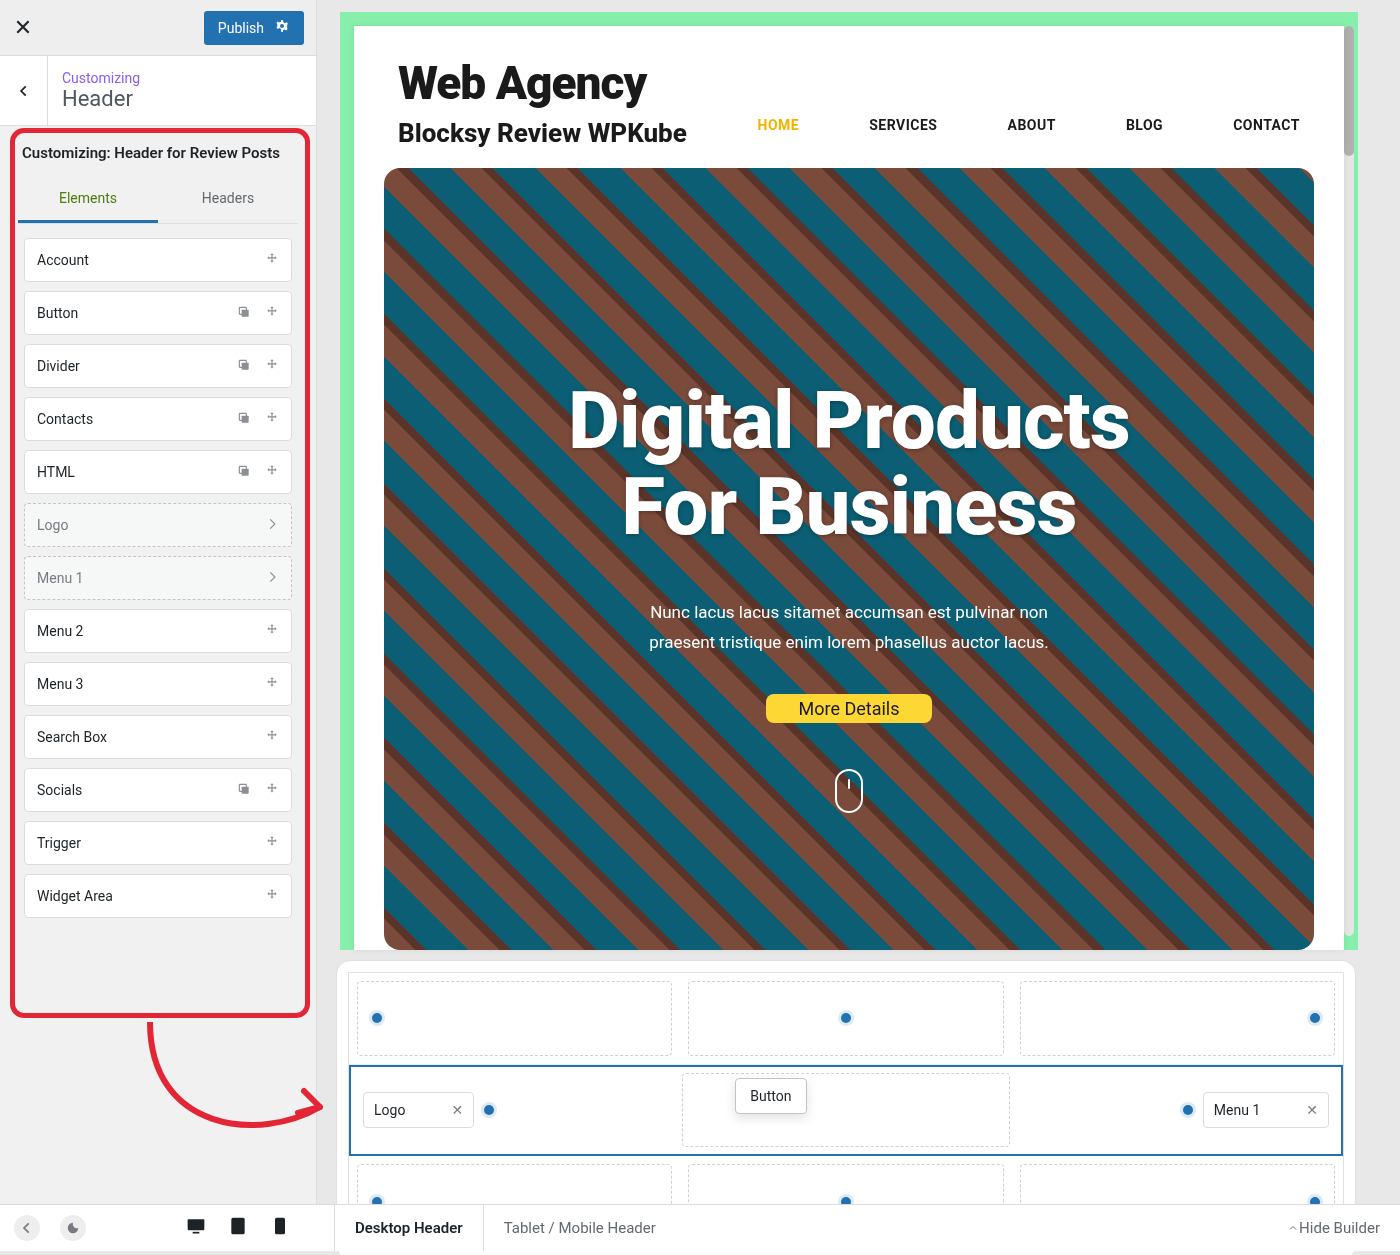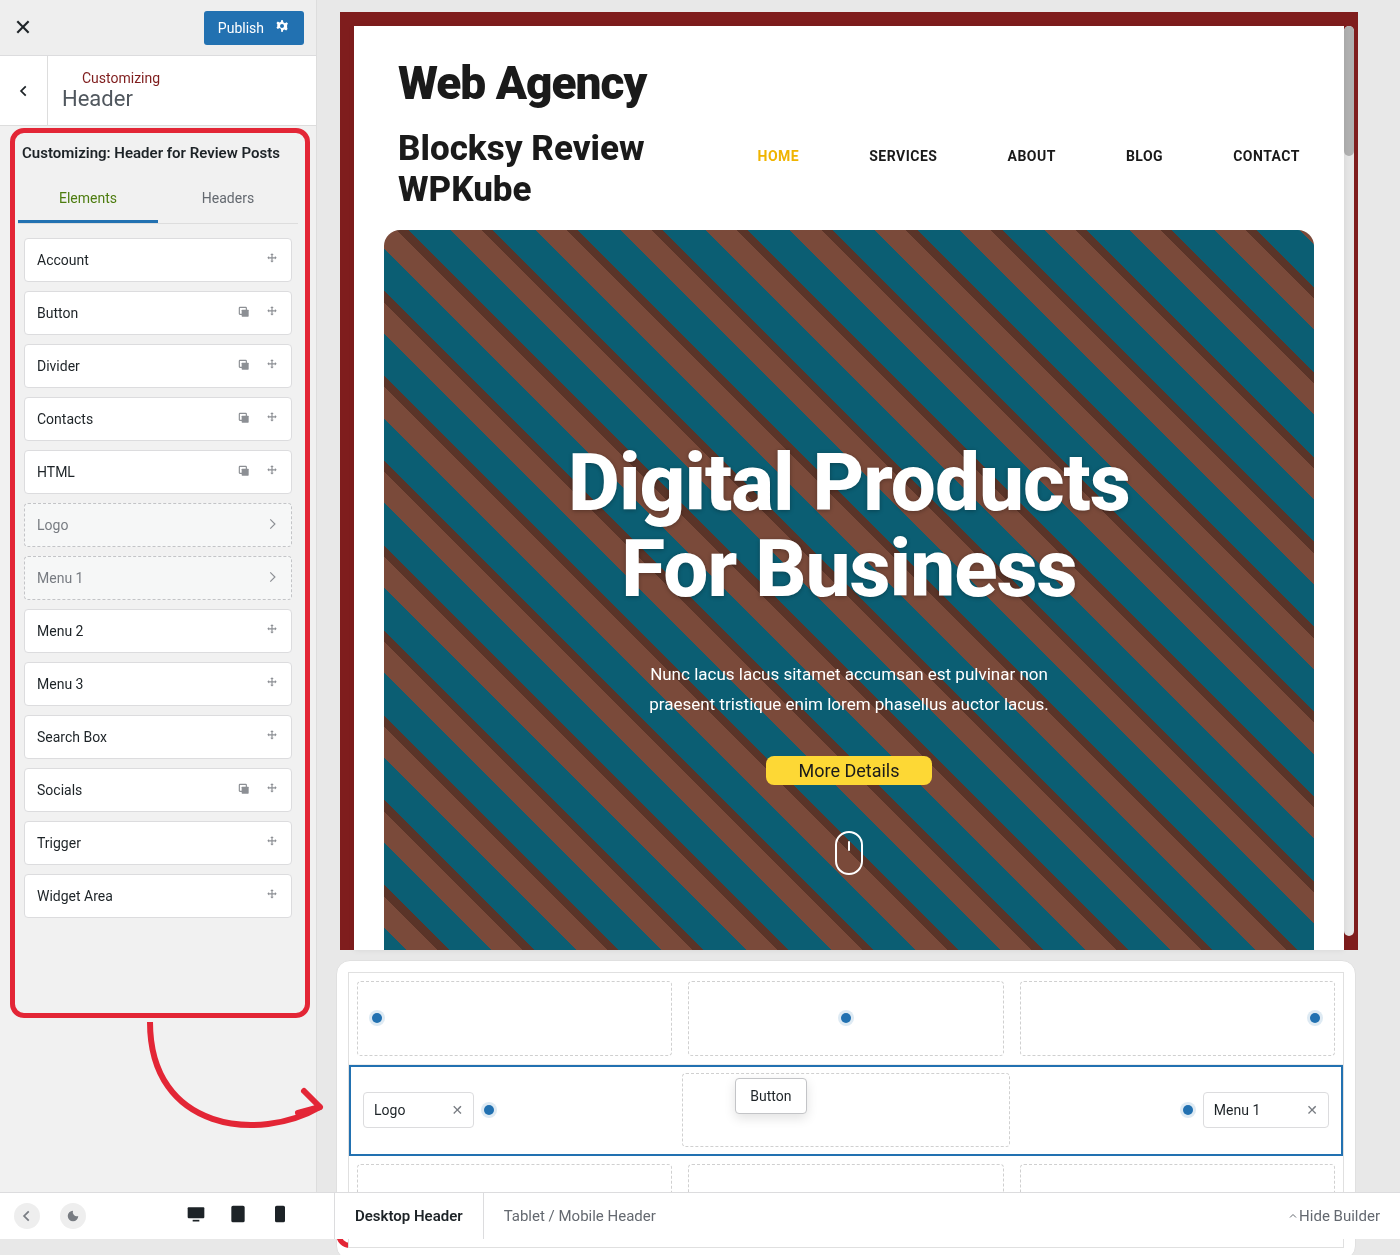--- a/index.html
+++ b/index.html
@@ -9,49 +9,49 @@
 .sidebar { position:absolute; left:0; top:0; width:317px; height:1208px; background:#f1f1f1; border-right:1px solid #ddd; }
 
 .topbar { height:56px; background:#eee; border-bottom:1px solid #dcdcde; display:flex; align-items:center; justify-content:space-between; padding:0 12px; }
 .topbar .close { width:22px; height:22px; display:flex; align-items:center; justify-content:center; font-size:22px; color:#1d2327; cursor:pointer; }
 .publish-btn { display:flex; align-items:center; background:#2271b1; color:#fff; border:none; border-radius:3px; height:34px; padding:0 14px; font-size:14px; cursor:pointer; gap:10px; }
 .gear-icon svg{width:16px;height:16px;fill:#fff;}
 
 .breadcrumb { display:flex; align-items:center; height:70px; background:#fff; border-bottom:1px solid #ddd; }
 .back-btn { width:48px; height:100%; display:flex; align-items:center; justify-content:center; font-size:18px; border-right:1px solid #ddd; cursor:pointer; }
 .bc-text { padding:0 14px; }
-.bc-text .small{ font-size:14px; color:#7f1d1d;margin-left:20px; }
+.bc-text .small{ font-size:14px; color:#8b5cf6; }
 .bc-text .big{ font-size:22px; color:#50575e; font-weight:400; }
 
 .red-box { position:absolute; border:5px solid #e32636; border-radius:14px; pointer-events:none; }
 .red-box.panel { left:10px; top:128px; width:300px; height:890px; }
 .red-box.builder { left:336px; top:960px; width:1020px; height:300px; }
 .red-box.tabs2 { left:336px; top:1208px; width:325px; height:40px; }
 
 .subhead { font-size:15px; color:#1d2327; font-weight:600; padding:18px 22px 14px; }
 
 .tabs { display:flex; border-bottom:1px solid #ddd; margin:0 18px; }
 .tab { flex:1; text-align:center; padding:14px 0; font-size:14px; color:#646970; cursor:pointer; }
 .tab.active { color:#4d7c0f; border-bottom:3px solid #2271b1; }
 
 .elements { padding:14px 24px; display:flex; flex-direction:column; gap:9px; }
 .elem { background:#fff; border:1px solid #dcdcde; border-radius:4px; height:44px; display:flex; align-items:center; justify-content:space-between; padding:0 12px; font-size:14px; color:#1d2327; cursor:move; }
 .elem.used { background:#f6f7f7; border:1px dashed #c3c4c7; color:#787c82; }
 .elem .icons { display:flex; gap:14px; color:#8c8f94; }
 .ic svg{width:14px;height:14px;fill:#8c8f94;}
 
 
-.preview-wrap { position:absolute; left:340px; top:12px; width:1018px; height:938px; background:#7f1d1d; }
+.preview-wrap { position:absolute; left:340px; top:12px; width:1018px; height:938px; background:#86efac; }
 .site-preview { position:absolute; left:14px; top:14px; right:14px; bottom:0; background:#fff; box-shadow:0 0 6px rgba(0,0,0,.08); overflow:hidden; }
 .scroll-track { position:absolute; right:4px; top:14px; width:10px; height:910px; background:#e5e5e5; border-radius:5px; }
 .scroll-thumb { position:absolute; right:4px; top:14px; width:10px; height:130px; background:#b0b0b0; border-radius:5px; }
 
 .site-header { display:flex; align-items:center; justify-content:space-between; padding:30px 44px 0; }
 .logo-block h1{ font-size:46px; font-weight:900; letter-spacing:-1px; color:#1a1a1a; }
-.logo-block h2{ font-size:35px; font-weight:800; color:#1a1a1a; margin-top:18px; }
+.logo-block h2{ font-size:26px; font-weight:800; color:#1a1a1a; margin-top:8px; }
 .nav { display:flex; gap:30px; font-size:14px; font-weight:700; letter-spacing:.5px; margin-top:46px; }
 .nav a{ color:#1a1a1a; text-decoration:none;padding-left:40px; }
 .nav a.active{ color:#f0b400; }
 
 .hero { margin:20px 30px 0; height:782px; border-radius:16px; position:relative; overflow:hidden;
   background:
     radial-gradient(ellipse 60% 42% at 50% 130%, #0a6c8a 58%, transparent 59%),
     repeating-linear-gradient(45deg,#7a4a3a 0 22px,#5a3428 22px 30px,#0b5e73 30px 60px),
     repeating-linear-gradient(-45deg,rgba(122,74,58,.55) 0 22px,rgba(90,52,40,.55) 22px 30px,rgba(11,94,115,.55) 30px 60px),
     #0b5e73;
@@ -70,21 +70,21 @@
 .cell { flex:1; position:relative; display:flex; align-items:center; padding:0 14px; gap:10px; }
 .cell.bordered{ border:1px dashed #d0d0d0; margin:8px; border-radius:4px; }
 .dot{ width:10px;height:10px;border-radius:50%;background:#2271b1; box-shadow:0 0 0 3px rgba(34,113,177,.15);} 
 .row2{ outline:2px solid #2271b1; outline-offset:-2px; }
 .chip{ background:#fff; border:1px solid #dcdcde; border-radius:4px; height:36px; display:flex; align-items:center; padding:0 10px; gap:46px; font-size:14px; color:#1d2327; }
 .chip .x{ color:#787c82; cursor:pointer; }
 .drag-ghost{ position:absolute; background:#fff; border:1px solid #c3c4c7; box-shadow:0 4px 12px rgba(0,0,0,.12); border-radius:4px; height:36px; display:flex; align-items:center; padding:0 14px; font-size:14px; color:#1d2327; }
 .center-col{ justify-content:center; }
 
 
-.footer { position:absolute; left:0; bottom:16px; width:100%; height:47px; background:#fff; border-top:1px solid #dcdcde; display:flex; align-items:center; }
+.footer { position:absolute; left:0; bottom:4px; width:100%; height:47px; background:#fff; border-top:1px solid #dcdcde; display:flex; align-items:center; }
 .footer .left{ display:flex; align-items:center; gap:20px; padding-left:14px; color:#787c82; }
 .footer .left span{ width:26px; height:26px; display:flex; align-items:center; justify-content:center; border-radius:50%; background:#eee; }
 .footer .devices{ margin-left:100px; display:flex; gap:22px; }
 .footer .devices svg{ width:20px; height:20px; fill:#1d2327; }
 .builder-tabs{ display:flex; height:100%; }
 .btab{ padding:0 20px; display:flex; align-items:center; font-size:15px; color:#646970; cursor:pointer; border-left:1px solid #dcdcde; }
 .btab.active{ color:#1d2327; font-weight:600; }
 .hide-builder{ margin-left:auto; margin-right:20px; font-size:15px; color:#646970; display:flex; align-items:center; cursor:pointer; }
 
 

